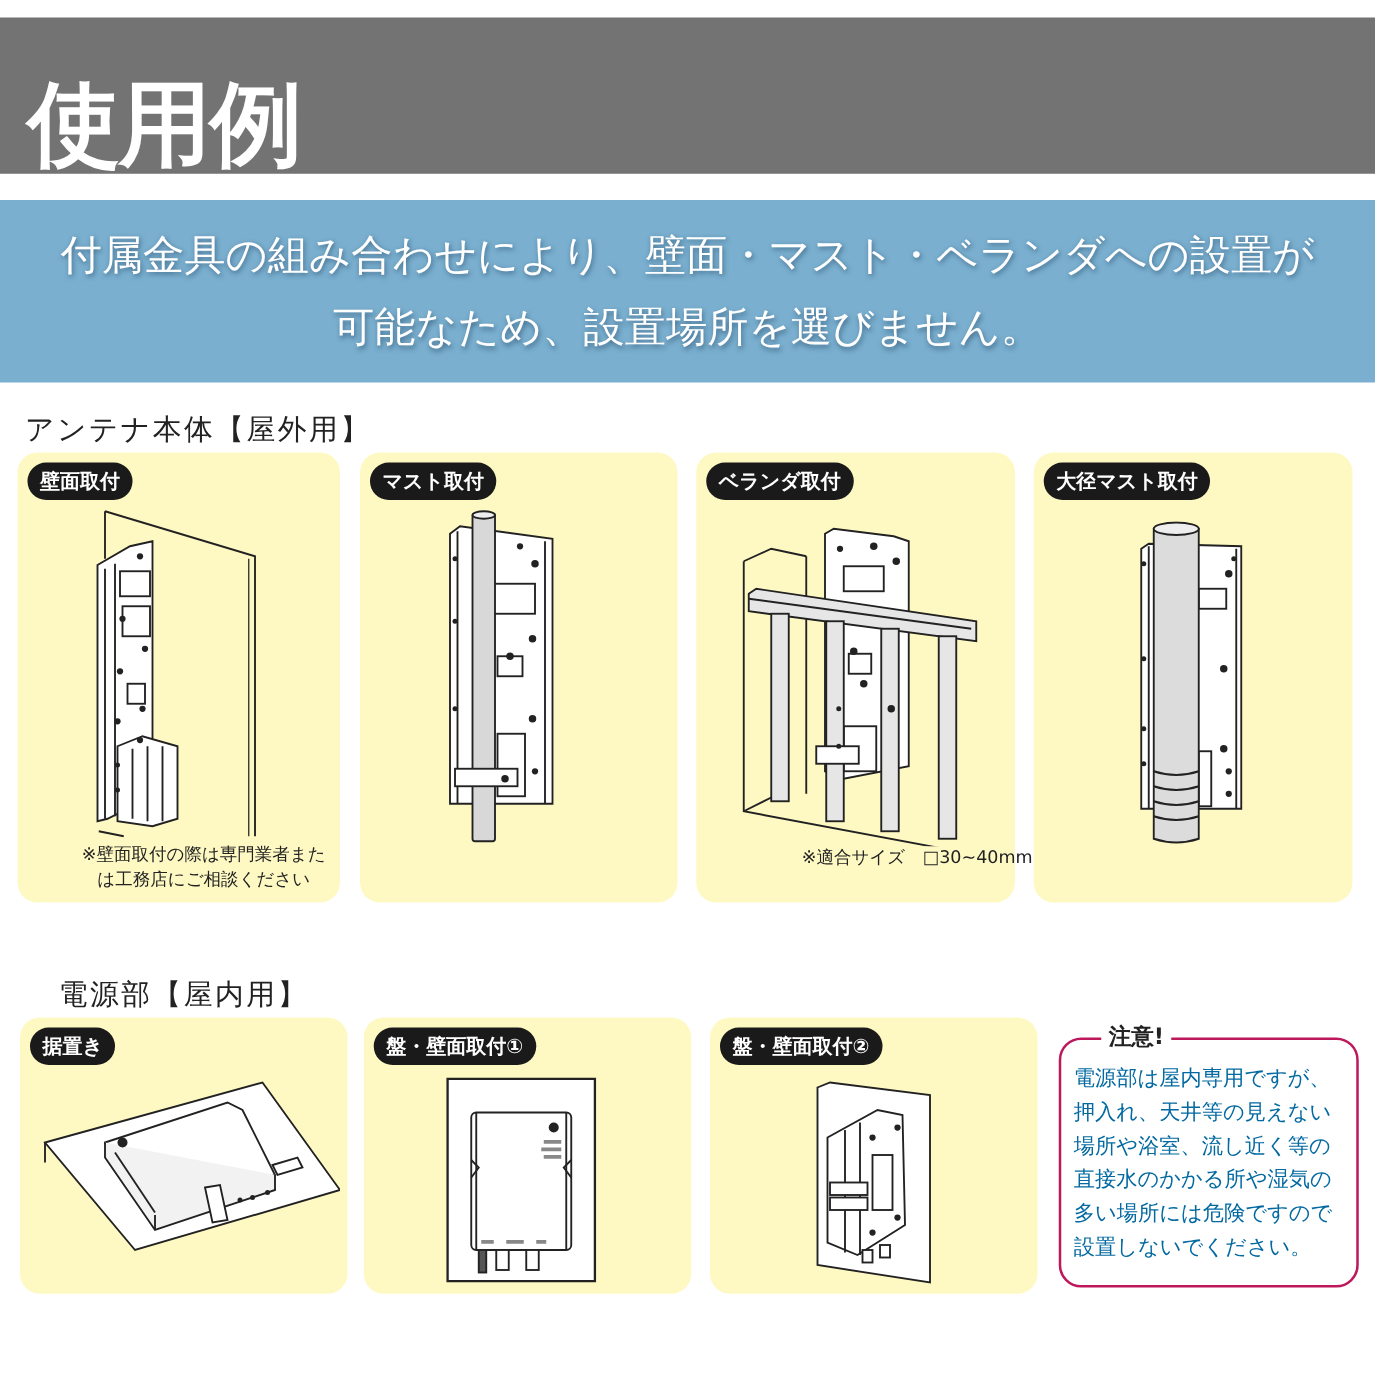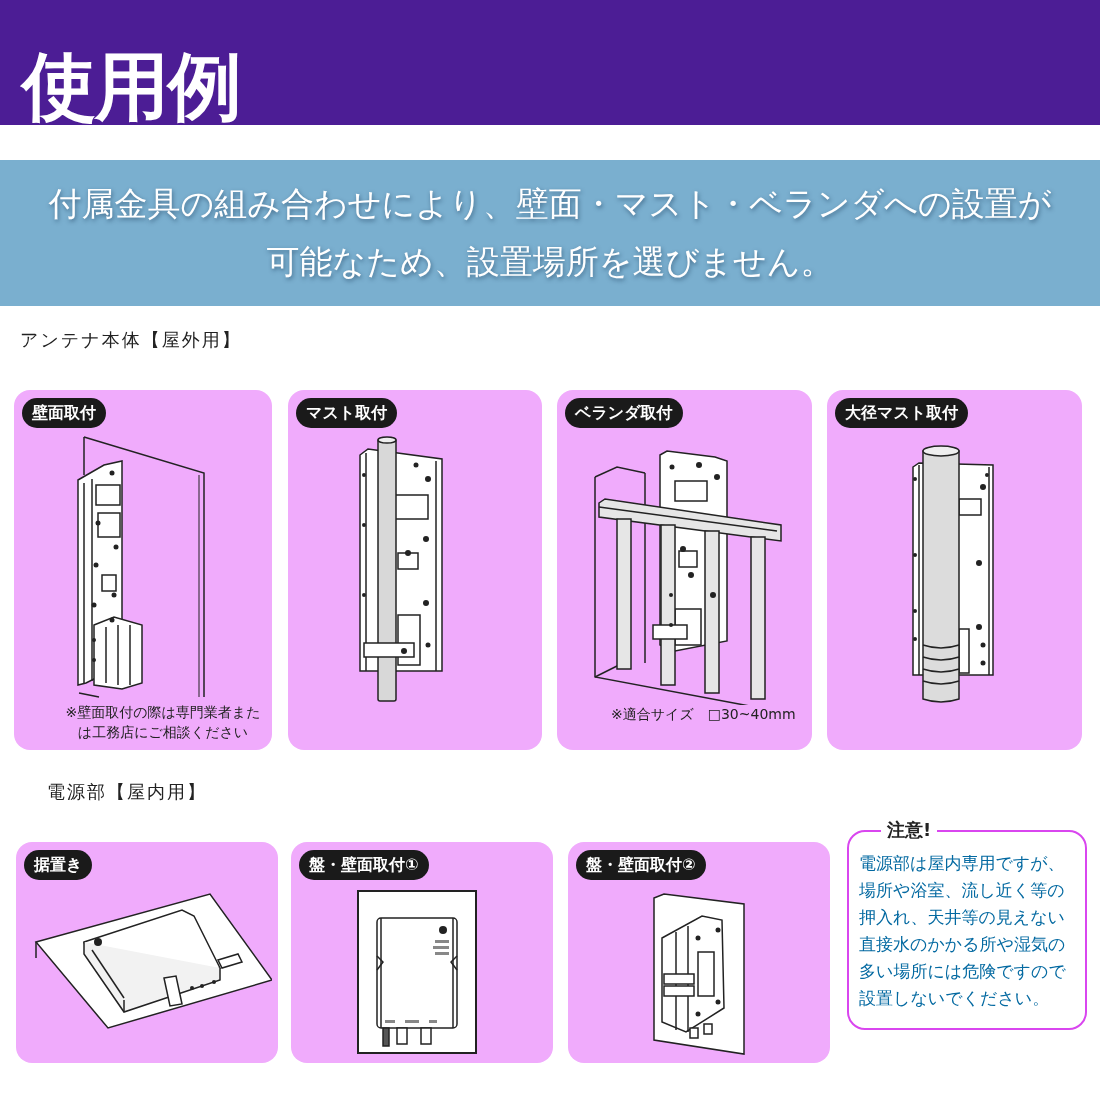--- a/index.html
+++ b/index.html
@@ -1,58 +1,58 @@
 <!DOCTYPE html>
 <html><head>
   <meta charset="utf-8">
   <style>
     * { box-sizing: border-box; margin: 0; padding: 0; }
     html, body { width: 1100px; height: 1100px; background: #ffffff; overflow: hidden; }
     body { position: relative; font-family: "DejaVu Sans", "Liberation Sans", sans-serif; color: #222; }
 
     .header {
-      position: absolute; left: 0; top: 0; width: 1100px; height: 125px;
-      background: #4c1d95;
+      position: absolute; left: 0; top: 14px; width: 1100px; height: 125px;
+      background: #737373;
     }
     .header-title {
       position: absolute; left: 22px; top: 42px;
       font-size: 74px; font-weight: bold; color: #ffffff; line-height: 88px;
       letter-spacing: -1px;
     }
     .banner {
       position: absolute; left: 0; top: 160px; width: 1100px; height: 146px;
       background: #7aafcf;
       display: flex; flex-direction: column; align-items: center; justify-content: center; text-align: center;
     }
     .banner-line {
       color: #ffffff; font-size: 33px; line-height: 58px; letter-spacing: 0px;
       text-shadow: 1px 2px 4px rgba(20,50,80,0.55);
       white-space: nowrap;
     }
     .section-label {
-      position: absolute; left: 20px; font-size: 18px; color: #222; letter-spacing: 2px;
+      position: absolute; left: 20px; font-size: 23px; color: #222; letter-spacing: 2px;
     }
     .card {
-      position: absolute; background: #f0abfc; border-radius: 16px; margin-top: 28px;
+      position: absolute; background: #fef9c3; border-radius: 16px;
     }
     .pill {
       position: absolute; left: 8px; top: 8px; height: 30px; padding: 0 10px;
       background: #1a1a1a; color: #ffffff; border-radius: 15px;
       font-size: 16px; font-weight: bold; line-height: 30px; white-space: nowrap;
       letter-spacing: 0px;
     }
     .caption {
       position: absolute; left: 0; width: 100%; font-size: 14px; line-height: 20px;
       color: #222; text-align: center; white-space: nowrap; padding-left: 40px;
     }
     .caption span { display: block; }
     .illus { position: absolute; }
     .notice {
       position: absolute; left: 847px; top: 830px; width: 240px; height: 200px;
-      border: 2px solid #d946ef; border-radius: 18px; background: #fff;
+      border: 2px solid #be185d; border-radius: 18px; background: #fff;
     }
     .notice-title {
       position: absolute; left: 32px; top: -14px; padding: 0 6px; background: #fff;
       font-size: 18px; font-weight: bold; color: #222; line-height: 24px;
     }
     .notice-body {
       position: absolute; left: 10px; top: 18px; right: 6px;
       font-size: 17px; line-height: 27px; color: #0369a1;
     }
     .notice-body span { display: block; white-space: nowrap; }
@@ -161,21 +161,21 @@
       <circle cx="85" cy="22" r="2.5"></circle>
         <circle cx="112" cy="20" r="3"></circle>
         <circle cx="130" cy="32" r="3"></circle>
       <circle cx="96" cy="104" r="3"></circle>
         <circle cx="104" cy="130" r="3"></circle>
         <circle cx="126" cy="150" r="3"></circle>
       <circle cx="84" cy="150" r="2"></circle>
         <circle cx="84" cy="180" r="2"></circle>
     </g>
   </svg>
-  <div class="caption" style="top:314px; text-align:left; left:14px;">
+  <div class="caption" style="top:314px; text-align:right; left:14px;">
     <span>※適合サイズ　□30~40mm</span>
   </div>
 </div>
 
 <div class="card" style="left:827px; top:362px; width:255px; height:360px;">
   <div class="pill">大径マスト取付</div>
   <svg class="illus" style="left:82px; top:55px;" width="100" height="260" viewBox="0 0 100 260">
     <g fill="none" stroke="#222" stroke-width="1.5">
       <path d="M4,22 L10,18 L84,20 L84,230 L4,230 Z" fill="#fff"></path>
       <line x1="80" y1="22" x2="80" y2="230"></line>
@@ -274,19 +274,19 @@
         <circle cx="66" cy="112" r="2.5"></circle>
         <circle cx="46" cy="124" r="2.5"></circle>
     </g>
   </svg>
 </div>
 
 <div class="notice">
   <div class="notice-title">注意!</div>
   <div class="notice-body">
     <span>電源部は屋内専用ですが、</span>
+    <span>押入れ、天井等の見えない</span>
     <span>場所や浴室、流し近く等の</span>
-    <span>押入れ、天井等の見えない</span>
     <span>直接水のかかる所や湿気の</span>
     <span>多い場所には危険ですので</span>
     <span>設置しないでください。</span>
   </div>
 </div>
 
 </body></html>

